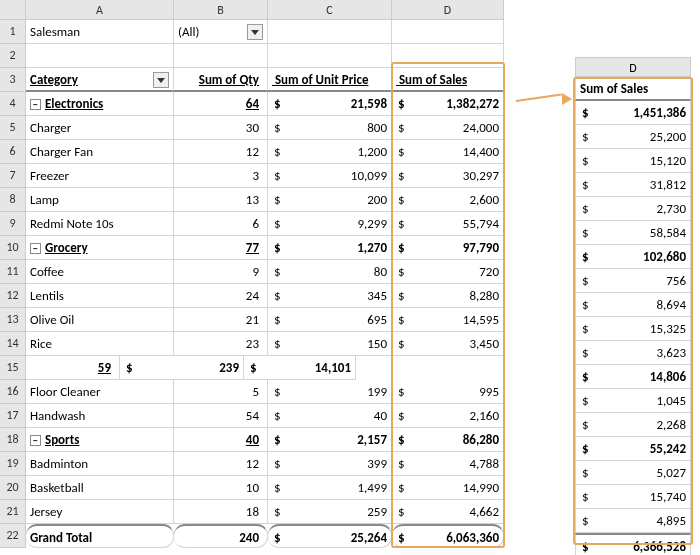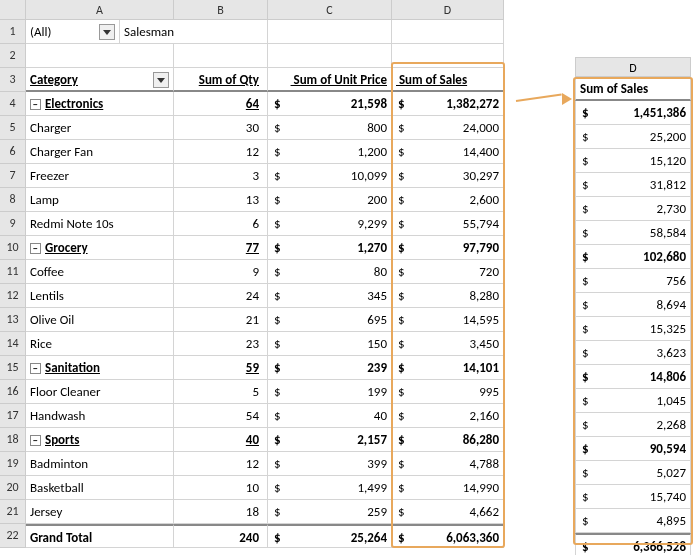--- a/index.html
+++ b/index.html
@@ -6,25 +6,25 @@
 body { font-family: Calibri, Arial, sans-serif; font-size: 13px; color: #000; background: #fff; position: relative; width: 700px; height: 555px; }
 .sheet { position: absolute; top: 0; left: 0; }
 .colhdr { display: flex; }
 .colhdr .rh { width: 26px; height: 20px; background: #e6e6e6; border-right: 1px solid #ccc; border-bottom: 1px solid #ccc; }
 .colhdr .ch { height: 20px; background: #e6e6e6; border-right: 1px solid #ccc; border-bottom: 1px solid #ccc; text-align: center; line-height: 20px; color: #333; font-size: 12px; }
 .row { display: flex; }
 .rh { width: 26px; background: #e6e6e6; border-right: 1px solid #ccc; border-bottom: 1px solid #ccc; text-align: center; line-height: 23px; color: #333; font-size: 12px; }
 .cell { height: 24px; border-right: 1px solid #d4d4d4; border-bottom: 1px solid #d4d4d4; padding: 0 4px; line-height: 23px; background: #fff; overflow: hidden; white-space: nowrap; }
 .cA { width: 148px; }
 .cB { width: 94px; }
-.cC { width: 124px; text-align: right; }
+.cC { width: 124px; }
 .cD { width: 112px; }
 .bold { font-weight: bold; text-decoration: underline; }
 .hdr-row .cell { border-bottom: 2px solid #888; }
-.grand .cell { border-top: 2px solid #888; font-weight: bold; }
+.grand .cell { border-top: 2px solid #888; font-weight: bold; border-radius: 11px; }
 .dd { display: inline-block; width: 16px; height: 16px; border: 1px solid #999; vertical-align: middle; background: #f0f0f0; position: relative; }
 .dd::after { content: ""; position: absolute; top: 5px; left: 3px; border-left: 4px solid transparent; border-right: 4px solid transparent; border-top: 5px solid #333; }
 .expand { display: inline-block; width: 11px; height: 11px; border: 1px solid #888; background: #fff; text-align: center; line-height: 9px; font-size: 10px; margin-right: 4px; vertical-align: middle; }
 .indent { }
 .money { position: relative; text-align: right; }
 .money .sym { position: absolute; left: 6px; }
 .qty { text-align: right; padding-right: 8px; }
 .highlight-box { position: absolute; border: 2px solid #e8a85c; border-radius: 3px; pointer-events: none; }
 #hb1 { top: 62px; left: 391px; width: 114px; height: 486px; }
 .panel2 { position: absolute; top: 57px; left: 575px; width: 116px; }
@@ -47,27 +47,27 @@
   <div class="colhdr">
     <div class="rh"></div>
     <div class="ch cA">A</div>
     <div class="ch cB">B</div>
     <div class="ch cC">C</div>
     <div class="ch cD">D</div>
   </div>
   <div id="rows">
       <div class="row ">
         <div class="rh">1</div>
+        <div class="cell cA">Salesman</div>
         <div class="cell cB">
           <div class="flexbetween">
             <span>(All)</span>
             <span class="dd"></span>
           </div>
         </div>
-        <div class="cell cA">Salesman</div>
         <div class="cell cC"></div>
         <div class="cell cD"></div>
       </div>
       <div class="row ">
         <div class="rh">2</div>
         <div class="cell cA"></div>
         <div class="cell cB"></div>
         <div class="cell cC"></div>
         <div class="cell cD"></div>
       </div>
@@ -155,21 +155,20 @@
       </div>
       <div class="row ">
         <div class="rh">14</div>
         <div class="cell cA indent">Rice</div>
         <div class="cell cB qty">23</div>
         <div class="cell cC money"><span class="sym">$</span>150</div>
         <div class="cell cD money"><span class="sym">$</span>3,450</div>
       </div>
       <div class="row ">
         <div class="rh">15</div>
-        <div class="cell cA bold"><span class="expand">−</span>Sanitation</div>
         <div class="cell cB qty bold">59</div>
         <div class="cell cC money"><span class="sym"><b>$</b></span><b>239</b></div>
         <div class="cell cD money"><span class="sym"><b>$</b></span><b>14,101</b></div>
       </div>
       <div class="row ">
         <div class="rh">16</div>
         <div class="cell cA indent">Floor Cleaner</div>
         <div class="cell cB qty">5</div>
         <div class="cell cC money"><span class="sym">$</span>199</div>
         <div class="cell cD money"><span class="sym">$</span>995</div>
@@ -234,21 +233,21 @@
       <div class="prow"><span class="sym">$</span>2,730</div>
       <div class="prow"><span class="sym">$</span>58,584</div>
       <div class="prow"><span class="sym"><b>$</b></span><b>102,680</b></div>
       <div class="prow"><span class="sym">$</span>756</div>
       <div class="prow"><span class="sym">$</span>8,694</div>
       <div class="prow"><span class="sym">$</span>15,325</div>
       <div class="prow"><span class="sym">$</span>3,623</div>
       <div class="prow"><span class="sym"><b>$</b></span><b>14,806</b></div>
       <div class="prow"><span class="sym">$</span>1,045</div>
       <div class="prow"><span class="sym">$</span>2,268</div>
-      <div class="prow"><span class="sym"><b>$</b></span><b>90,594</b></div>
+      <div class="prow"><span class="sym"><b>$</b></span><b>55,242</b></div>
       <div class="prow"><span class="sym">$</span>5,027</div>
       <div class="prow"><span class="sym">$</span>15,740</div>
       <div class="prow"><span class="sym">$</span>4,895</div>
       <div class="prow pgrand"><span class="sym"><b>$</b></span><b>6,366,528</b></div>
     </div>
 </div>
 
 <div class="highlight-box" id="hb2"></div>
 
 <div class="arrow">

